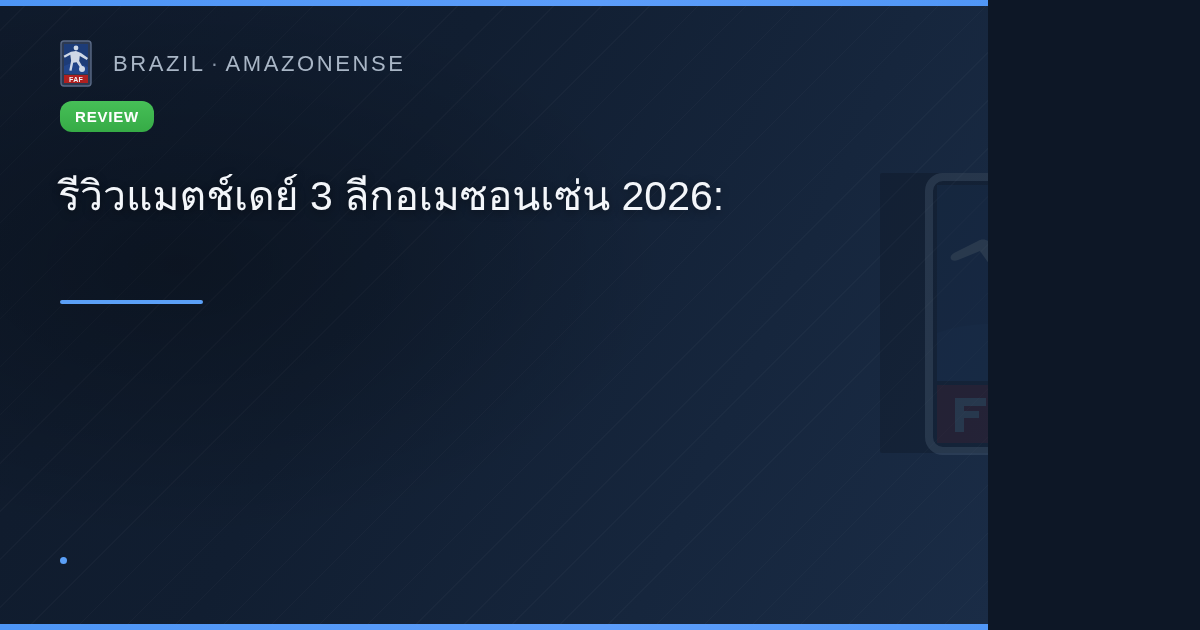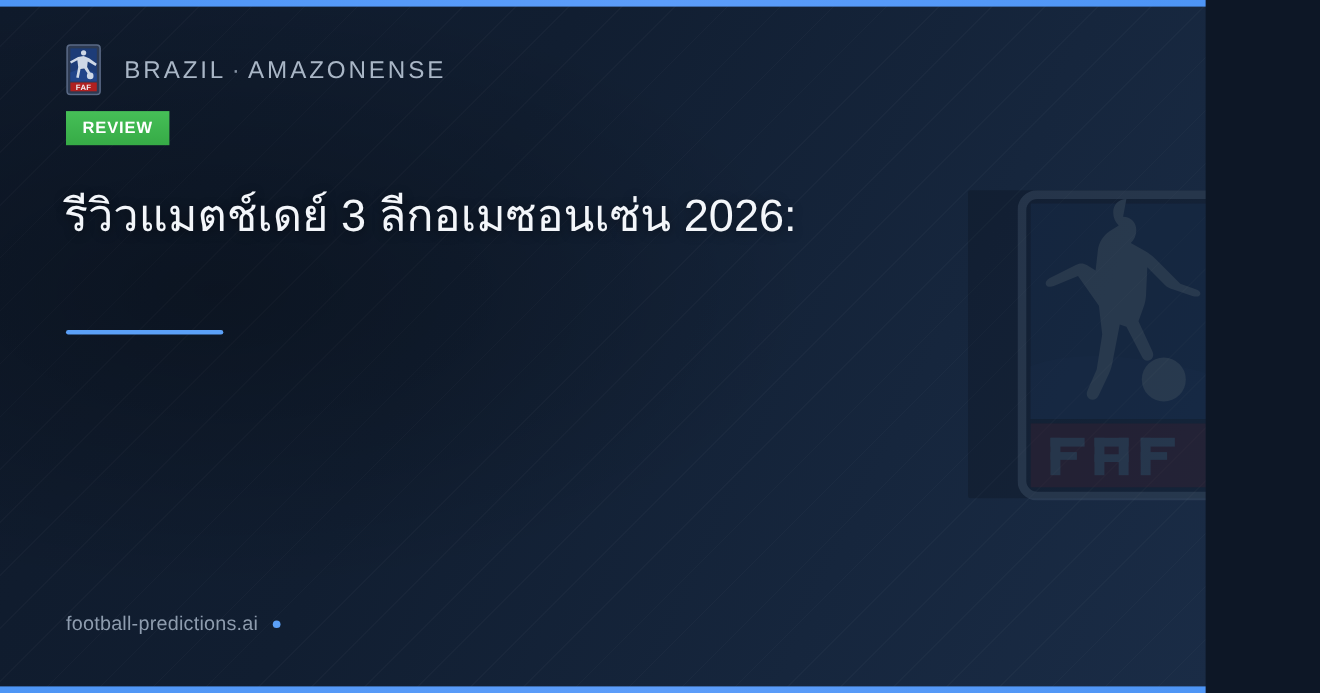--- a/index.html
+++ b/index.html
@@ -6,21 +6,21 @@
     margin: 0;
     padding: 0;
     background: #0d1726;
   }
   body {
     font-family: "Liberation Sans", "DejaVu Sans", sans-serif;
   }
 
   #og-card {
     position: relative;
-    width: 1096px;
+    width: 988px;
     height: 630px;
     overflow: hidden;
     background:
       linear-gradient(115deg, #0f1a2b 0%, #111e31 38%, #16263d 72%, #1a2c46 100%);
   }
 
   
   #bg-stripes {
     position: absolute;
     inset: 0;
@@ -78,21 +78,21 @@
 
   
   #review-badge {
     position: absolute;
     left: 60px;
     top: 101px;
     height: 31px;
     display: flex;
     align-items: center;
     padding: 0 15px;
-    border-radius: 0;
+    border-radius: 12px;
     background: linear-gradient(180deg, #46bf57 0%, #36ab46 100%);
     color: #ffffff;
     font-size: 15px;
     font-weight: bold;
     letter-spacing: 0.8px;
   }
 
   
   #headline {
     position: absolute;
@@ -265,17 +265,16 @@
     <span>REVIEW</span>
   </div>
 
   <h1 id="headline">
     <span class="line">รีวิวแมตช์เดย์ 3 ลีกอเมซอนเซ่น 2026:</span>
   </h1>
 
   <div id="accent-bar"></div>
 
   <div id="footer-row">
-    <span>football-predictions.ai</span>
     <span id="footer-dot"></span>
   </div>
 
 </div>
 
 </body></html>

